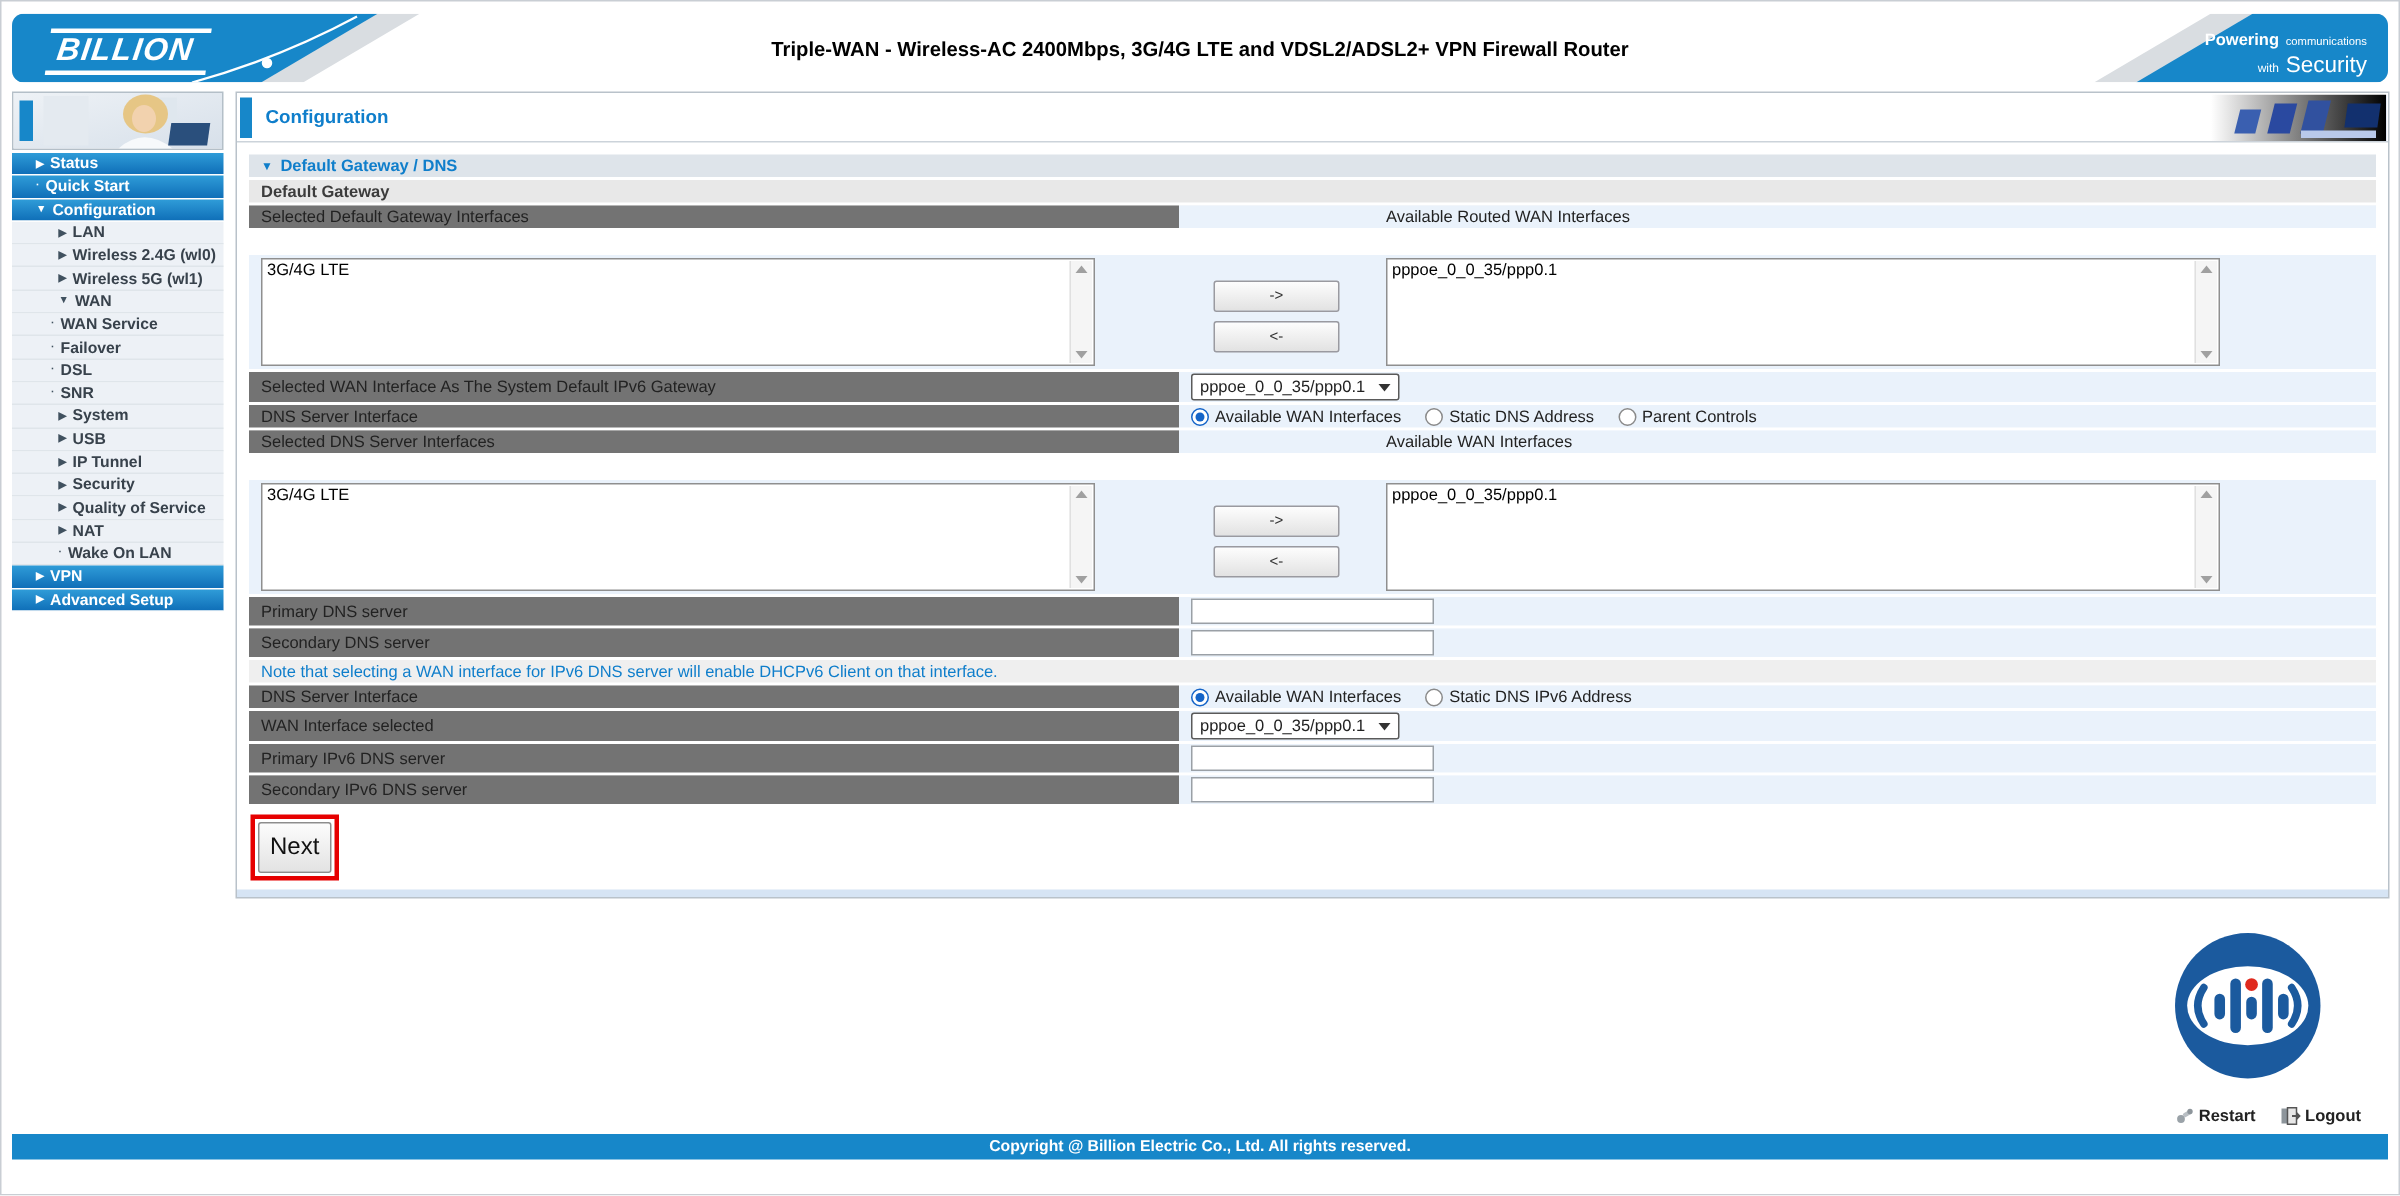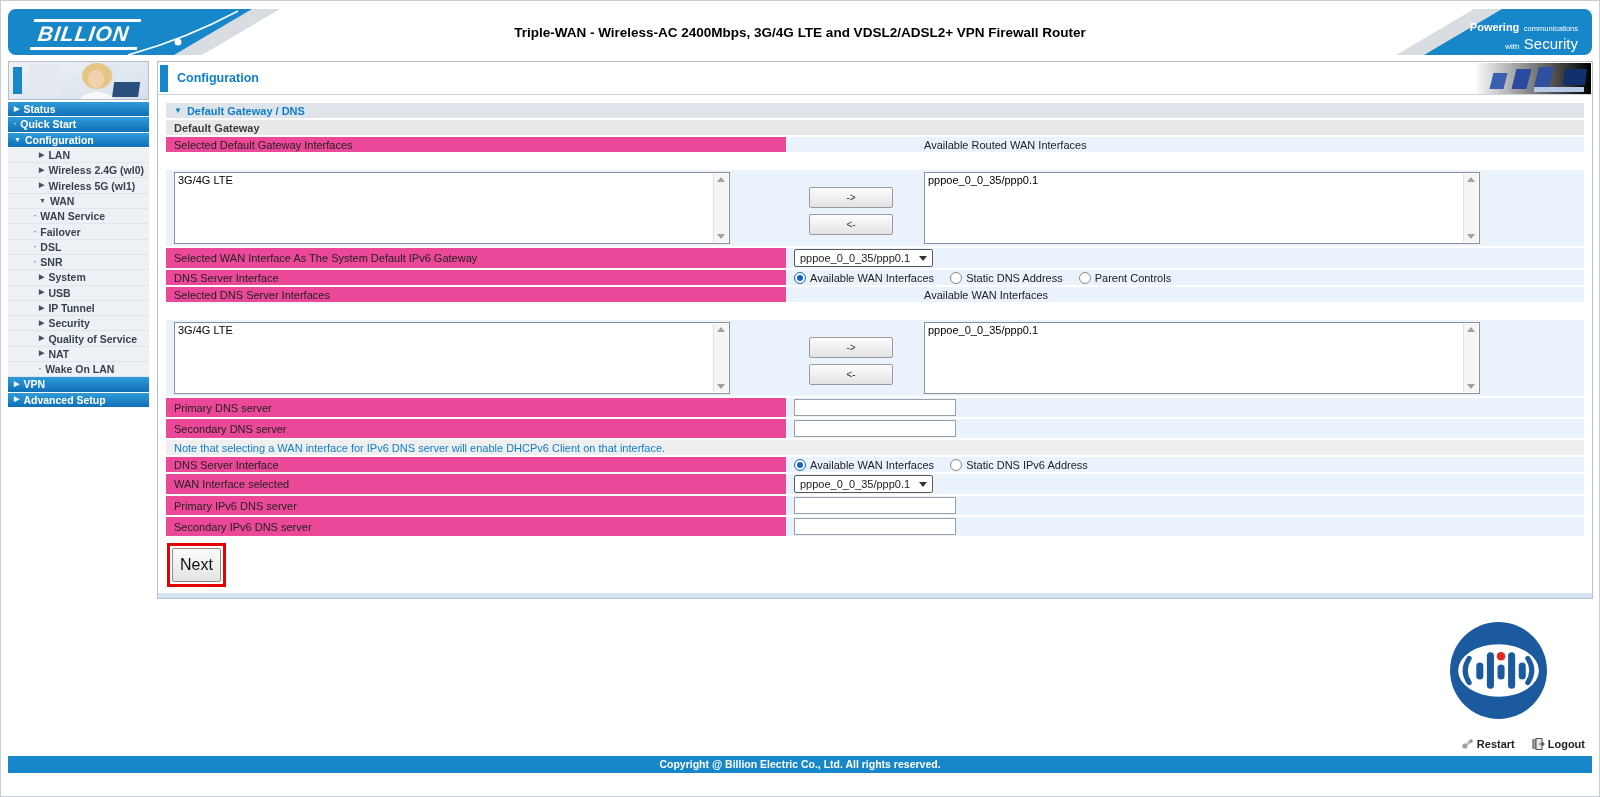--- a/index.html
+++ b/index.html
@@ -30,39 +30,39 @@
   .slogan .l2a { font-size:8px; }
   .slogan .l2b { font-size:15px; }
   .curve { position:absolute; top:0; height:46px; }
 
   
   .sidebar { position:absolute; left:7px; top:60px; width:141px; }
   .photo { height:39px; border:1px solid #b4bfc8; margin-bottom:2px; }
   .nav-item { min-height:15.3px; display:flex; align-items:center; font-size:10.5px;
           font-weight:bold; cursor:default; border-bottom:1px solid #fdfdfd; }
   .nav-item .mk { font-size:7px; margin-right:4px; position:relative; top:-0.5px; }
-  .nav-main { background:linear-gradient(#2f9cd8,#0f6fb8); color:#fff; padding-left:6px; }
+  .nav-main { background:linear-gradient(#2f9cd8,#0f6fb8); color:#fff; padding-left:16px; }
   .nav-sub  { background:#edf1f6; color:#38424c; padding-left:31px; border-bottom:1px solid #dfe5ea; }
   .nav-sub2 { background:#edf1f6; color:#38424c; padding-left:26px; border-bottom:1px solid #dfe5ea; }
   .nav-sub .mk, .nav-sub2 .mk { color:#40515f; }
 
   
   .panel { position:absolute; left:156px; top:60px; width:1436px; background:#fff;
           border:1px solid #b9c2ca; }
   .panel-title { height:33px; border-bottom:1px solid #ccd3da; display:flex; align-items:center;
           position:relative; }
   .accent { width:8px; height:27px; background:#1787c9; margin-left:2px; margin-right:9px; }
   .panel-title-text { color:#0f7ecb; font-size:12.5px; font-weight:bold; }
   .title-art { position:absolute; right:1px; top:1px; }
 
   .panel-body { padding:8px 8px 0 8px; }
   .trow { display:flex; }
   .cell { padding:1px 8px; display:flex; align-items:center; border-bottom:2px solid #fff;
           min-height:17px; font-size:11px; color:#222; }
-  .lab  { width:620px; background:#ec4899; }
+  .lab  { width:620px; background:#737373; }
   .mid  { width:130px; background:#eaf2fb; justify-content:center; }
   .val  { flex:1; background:#eaf2fb; }
   .sec  { flex:1; background:#dee4ea; color:#0f7ecb; font-weight:bold; }
   .sec .tri { font-size:8px; margin-right:5px; }
   .ghead{ flex:1; background:#e8e8e8; font-weight:bold; color:#3c3c3c; }
   .noterow { flex:1; background:#efefef; color:#0f7ecb; }
   .boxrow .cell { align-items:flex-start; padding-top:2px; padding-bottom:2px;margin-top:16px; }
 
   .listbox { width:556px; height:72px; background:#fff; border:1px solid #8f8f8f; position:relative; }
   .listbox .opt { font-size:11px; padding:1px 20px 1px 3px; color:#000; }
@@ -92,21 +92,21 @@
   .txt { width:162px; height:17px; border:1px solid #9aa0a6; background:#fff; font-size:11px;
           padding:0 3px; font-family:inherit; }
 
   .next-row { padding:5px 0 6px 1px; }
   .hl { display:inline-block; border:3px solid #e60000; padding:2px; }
   .btn-next { padding:1px 7px; height:34px; font-size:16px; color:#111; font-family:inherit;
           background:linear-gradient(#fcfcfc,#e3e3e3); border:1px solid #8d8d8d; border-radius:2px; }
   .strip { height:5px; background:#d6e4f4; margin:0 -8px; }
 
   
-  .foot-actions { position:absolute; right:14px; top:737px; display:flex; gap:16px;
+  .foot-actions { position:absolute; right:25px; top:737px; display:flex; gap:16px;
           align-items:center; font-size:11px; font-weight:bold; color:#222; }
   .fa-item { display:flex; align-items:center; gap:3px; cursor:default; }
   .copybar { position:absolute; left:7px; right:7px; top:755px; height:17px; background:#1787c9;
           color:#fff; font-size:10.5px; font-weight:bold; text-align:center; line-height:17px; }
   .biglogo { position:absolute; left:1447px; top:619px; width:101px; height:101px; }
 </style>
 </head>
 <body>
 
 <div class="page">

